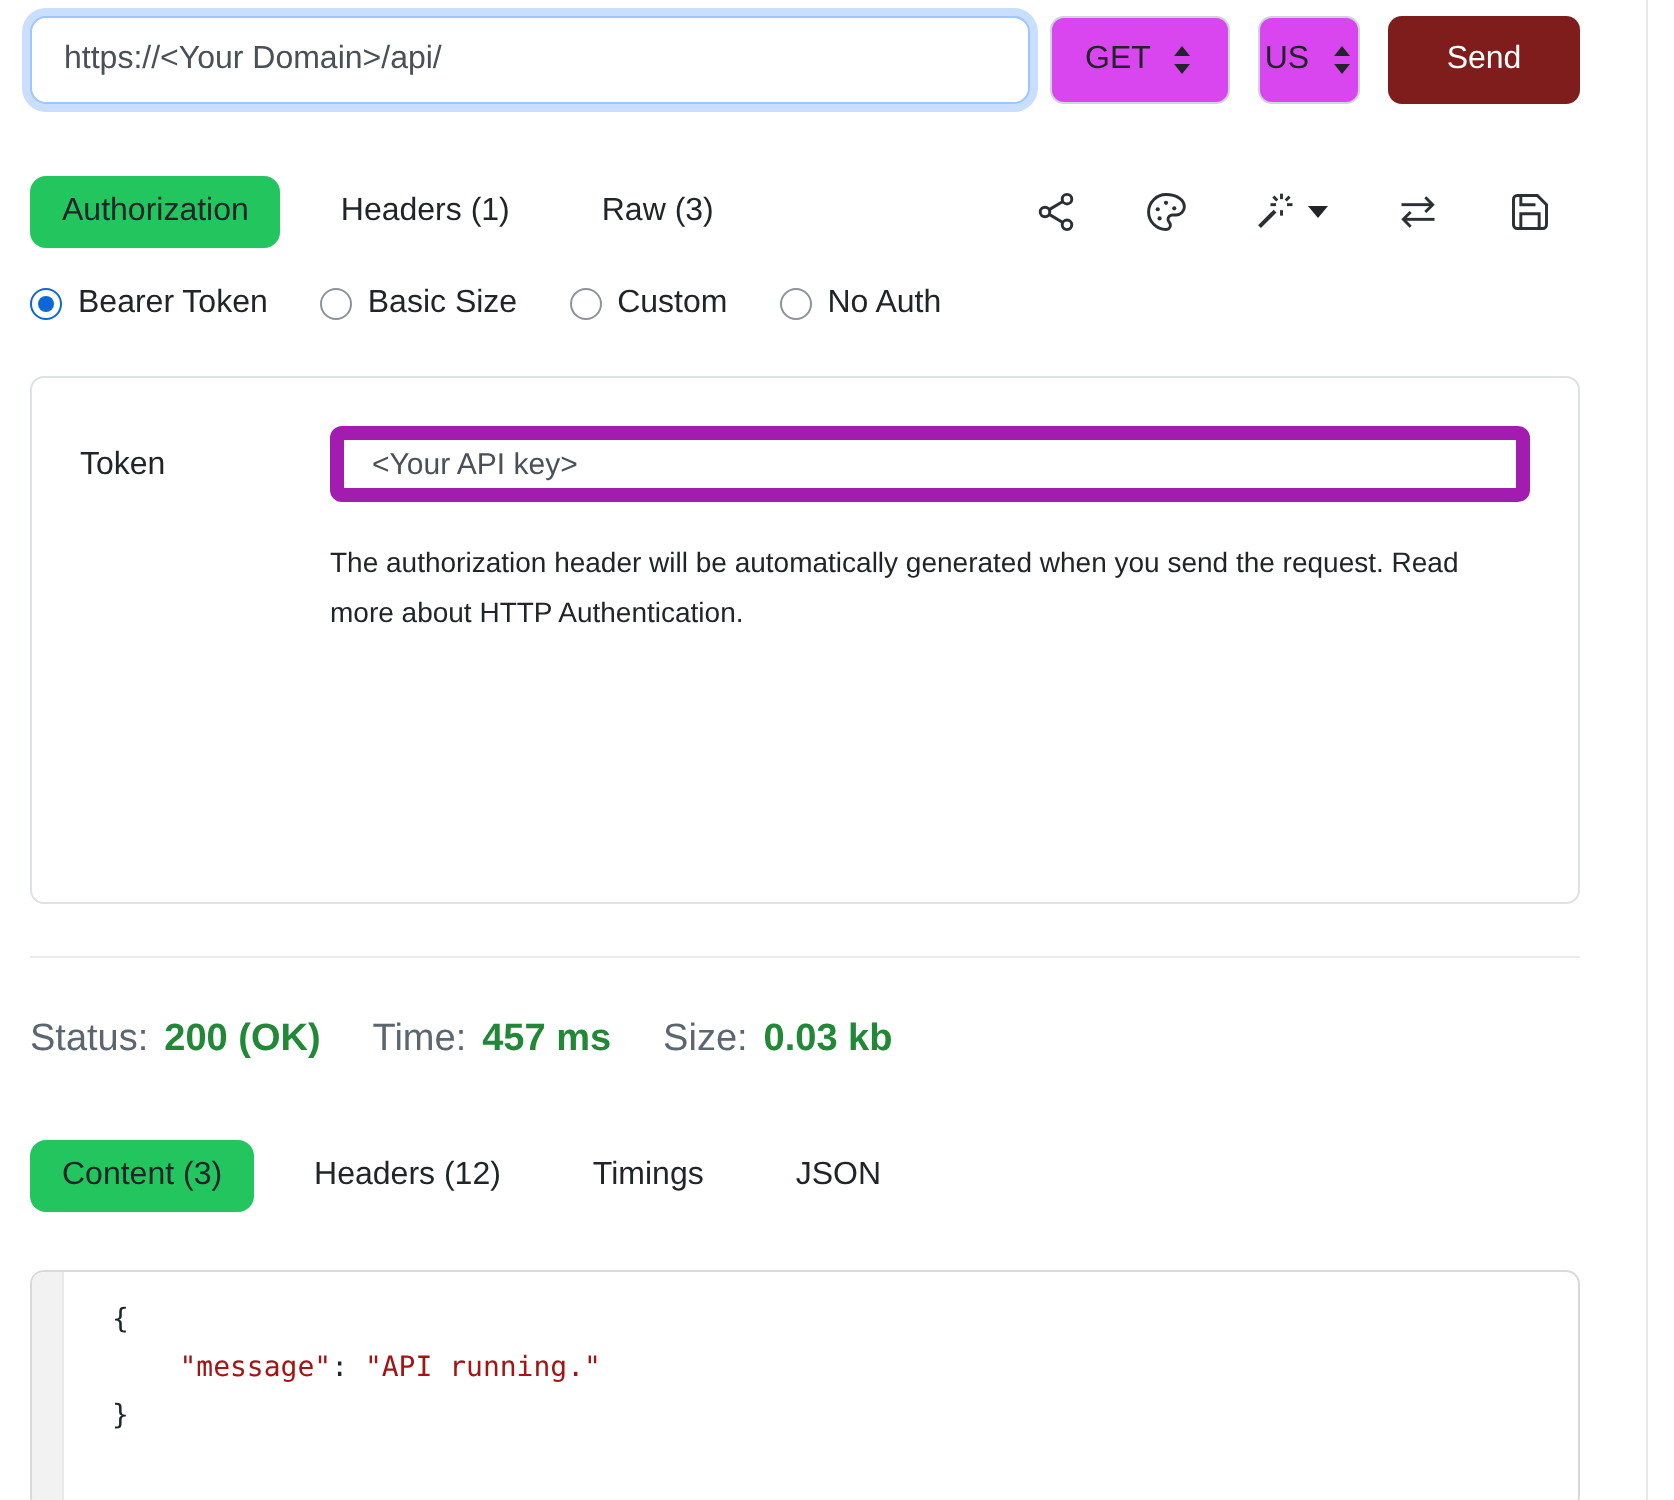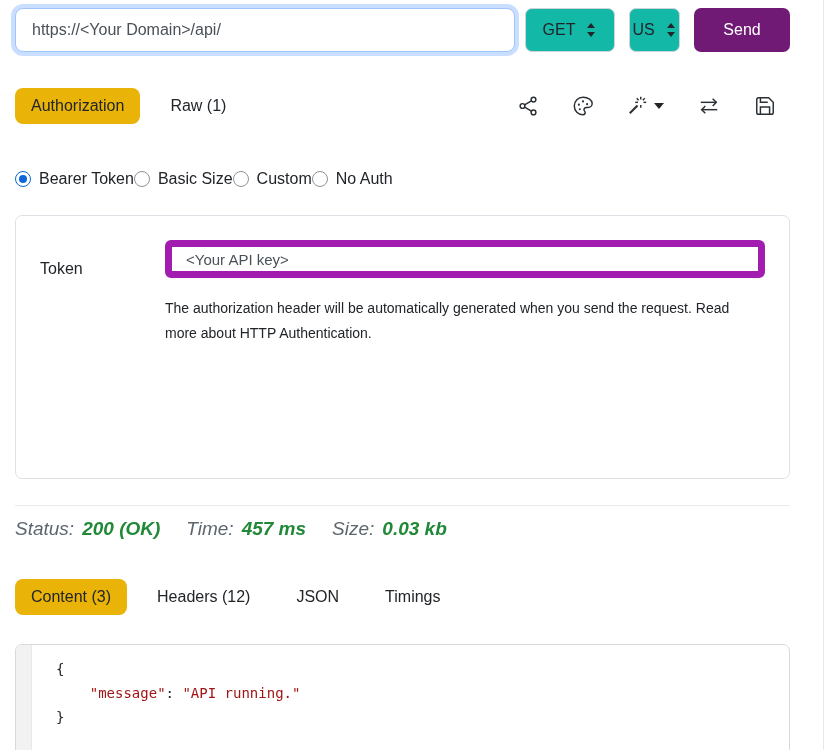--- a/index.html
+++ b/index.html
@@ -8,62 +8,62 @@
   .page { position: relative; width: 837px; height: 750px; }
   .v-divider { position: absolute; left: 823px; top: 0; bottom: 0; width: 1px; background: #e9e9e9; }
   .main { position: absolute; left: 15px; top: 0; width: 775px; }
 
   
   .topbar { display: flex; align-items: stretch; margin-top: 8px; height: 44px; gap: 10px; }
   .url-input { flex: 1; min-width: 0; height: 44px; border: 1px solid #9ec5fe; border-radius: 8px;
     box-shadow: 0 0 0 4px rgba(13,110,253,.22); padding: 0 16px; font-size: 16px; color: #495057;
     font-family: "Liberation Sans", sans-serif; outline: none; }
   .select-box { display: flex; align-items: center; justify-content: center; gap: 10px;
-    border: 1px solid #ced4da; border-radius: 7px; background: #14b8a6; font-size: 16px;
+    border: 1px solid #ced4da; border-radius: 7px; background: #d946ef; font-size: 16px;
     color: #212529; cursor: pointer; }
   .select-get { width: 90px; }
   .select-us { width: 51px; margin-left: 4px; }
-  .send-btn { width: 96px; margin-left: 4px; border: none; border-radius: 7px; background: #701a75;
+  .send-btn { width: 96px; margin-left: 4px; border: none; border-radius: 7px; background: #7f1d1d;
     color: #fff; font-size: 16px; font-family: "Liberation Sans", sans-serif; cursor: pointer; }
   .updown { display: inline-block; }
 
   
   .tabs-row { display: flex; align-items: center; margin-top: 34px; height: 40px; }
   .tab { font-size: 16px; color: #212529; padding: 9px 16px; border-radius: 8px; cursor: pointer;
     margin-right: 14px; white-space: nowrap; }
-  .tab.active { background: #eab308; }
+  .tab.active { background: #22c55e; }
   .icon-group { margin-left: auto; display: flex; align-items: center; gap: 33px; padding-right: 14px; }
   .icon-btn { display: flex; align-items: center; cursor: pointer; }
   .caret-down { width: 0; height: 0; border-left: 5px solid transparent; border-right: 5px solid transparent;
     border-top: 6px solid #212529; margin-left: 5px; }
 
   
-  .radio-row { display: flex; align-items: flex-end; margin-top: 44px; }
+  .radio-row { display: flex; align-items: flex-end; margin-top: 17px; gap: 26px; }
   .radio-opt { display: flex; align-items: center; gap: 8px; font-size: 16px; cursor: pointer; }
   .radio-circle { width: 16px; height: 16px; border-radius: 50%; border: 1px solid #8d9399;
     background: #fff; position: relative; flex: 0 0 auto; }
   .radio-circle.checked { border-color: #0c67d8; }
   .radio-circle.checked::after { content: ""; position: absolute; left: 3px; top: 3px; width: 8px;
     height: 8px; border-radius: 50%; background: #0c67d8; }
 
   
   .auth-panel { margin-top: 27px; height: 264px; border: 1px solid #dee2e6; border-radius: 7px;
     padding: 24px; }
-  .auth-row { display: flex; align-items: flex-end; }
+  .auth-row { display: flex; align-items: center; }
   .token-label { width: 125px; font-size: 16px; color: #212529; padding-top: 2px; }
   .token-input { flex: 1; height: 38px; border: 7px solid #a21caf; border-radius: 6px;
     padding: 0 14px; font-size: 15px; color: #495057; font-family: "Liberation Sans", sans-serif; }
   .token-input::placeholder { color: #495057; opacity: 1; }
   .helper-text { margin-left: 125px; margin-top: 18px; max-width: 585px; font-size: 14px;
     line-height: 25px; color: #212529; }
 
   .section-divider { margin-top: 26px; border: none; border-top: 1px solid #e9ecef; height: 0; }
 
   
-  .status-row { display: flex; align-items: center; margin-top: 12px; gap: 26px; font-size: 19px; font-style: italic; }
+  .status-row { display: flex; align-items: center; margin-top: 30px; gap: 26px; font-size: 19px; }
   .status-group { display: flex; align-items: center; gap: 8px; }
   .status-label { color: #5b6670; }
   .status-value { color: #218838; font-weight: bold; }
 
   
   .code-block { margin-top: 26px; height: 120px; border: 1px solid #d9d9d9; border-radius: 7px;
     background: #fff; display: flex; overflow: hidden; }
   .code-gutter { width: 16px; background: #f2f2f2; border-right: 1px solid #e9e9e9; flex: 0 0 auto; }
   .code-content { flex: 1; padding: 12px 0 0 24px; font-family: "DejaVu Sans Mono", monospace;
     font-size: 14px; line-height: 24px; white-space: pre; color: #212529; }
@@ -97,21 +97,22 @@
             <polygon points="2,6 6,1 10,6" fill="#212529"></polygon>
             <polygon points="2,10 6,15 10,10" fill="#212529"></polygon>
           </svg>
         </span>
       </div>
       <button class="send-btn">Send</button>
     </div>
 
     <div class="tabs-row">
       <div class="tab active">Authorization</div>
-      <div class="tab">Raw (1)</div>
+      <div class="tab">Headers (1)</div>
+      <div class="tab">Raw (3)</div>
 
       <div class="icon-group">
         <span class="icon-btn">
           <svg class="ic" width="22" height="22" viewBox="0 0 24 24" fill="none" stroke="#2b3035" stroke-width="1.6">
             <circle cx="18" cy="5" r="2.6"></circle>
               <circle cx="6" cy="12" r="2.6"></circle>
               <circle cx="18" cy="19" r="2.6"></circle>
             <line x1="8.3" y1="10.7" x2="15.7" y2="6.3"></line>
               <line x1="8.3" y1="13.3" x2="15.7" y2="17.7"></line>
           </svg>
@@ -195,22 +196,22 @@
       </div>
       <div class="status-group">
         <span class="status-label">Size:</span>
         <span class="status-value">0.03 kb</span>
       </div>
     </div>
 
     <div class="tabs-row" style="margin-top: 36px; height: 42px;">
       <div class="tab active">Content (3)</div>
       <div class="tab">Headers (12)</div>
+      <div class="tab">Timings</div>
       <div class="tab">JSON</div>
-      <div class="tab">Timings</div>
     </div>
 
     <div class="code-block">
       <div class="code-gutter"></div>
       <div class="code-content"><div><span>{</span></div><div><span>    </span><span class="json-str">"message"</span><span>: </span><span class="json-str">"API running."</span></div><div><span>}</span></div></div>
     </div>
 
   </div>
 </div>
 

